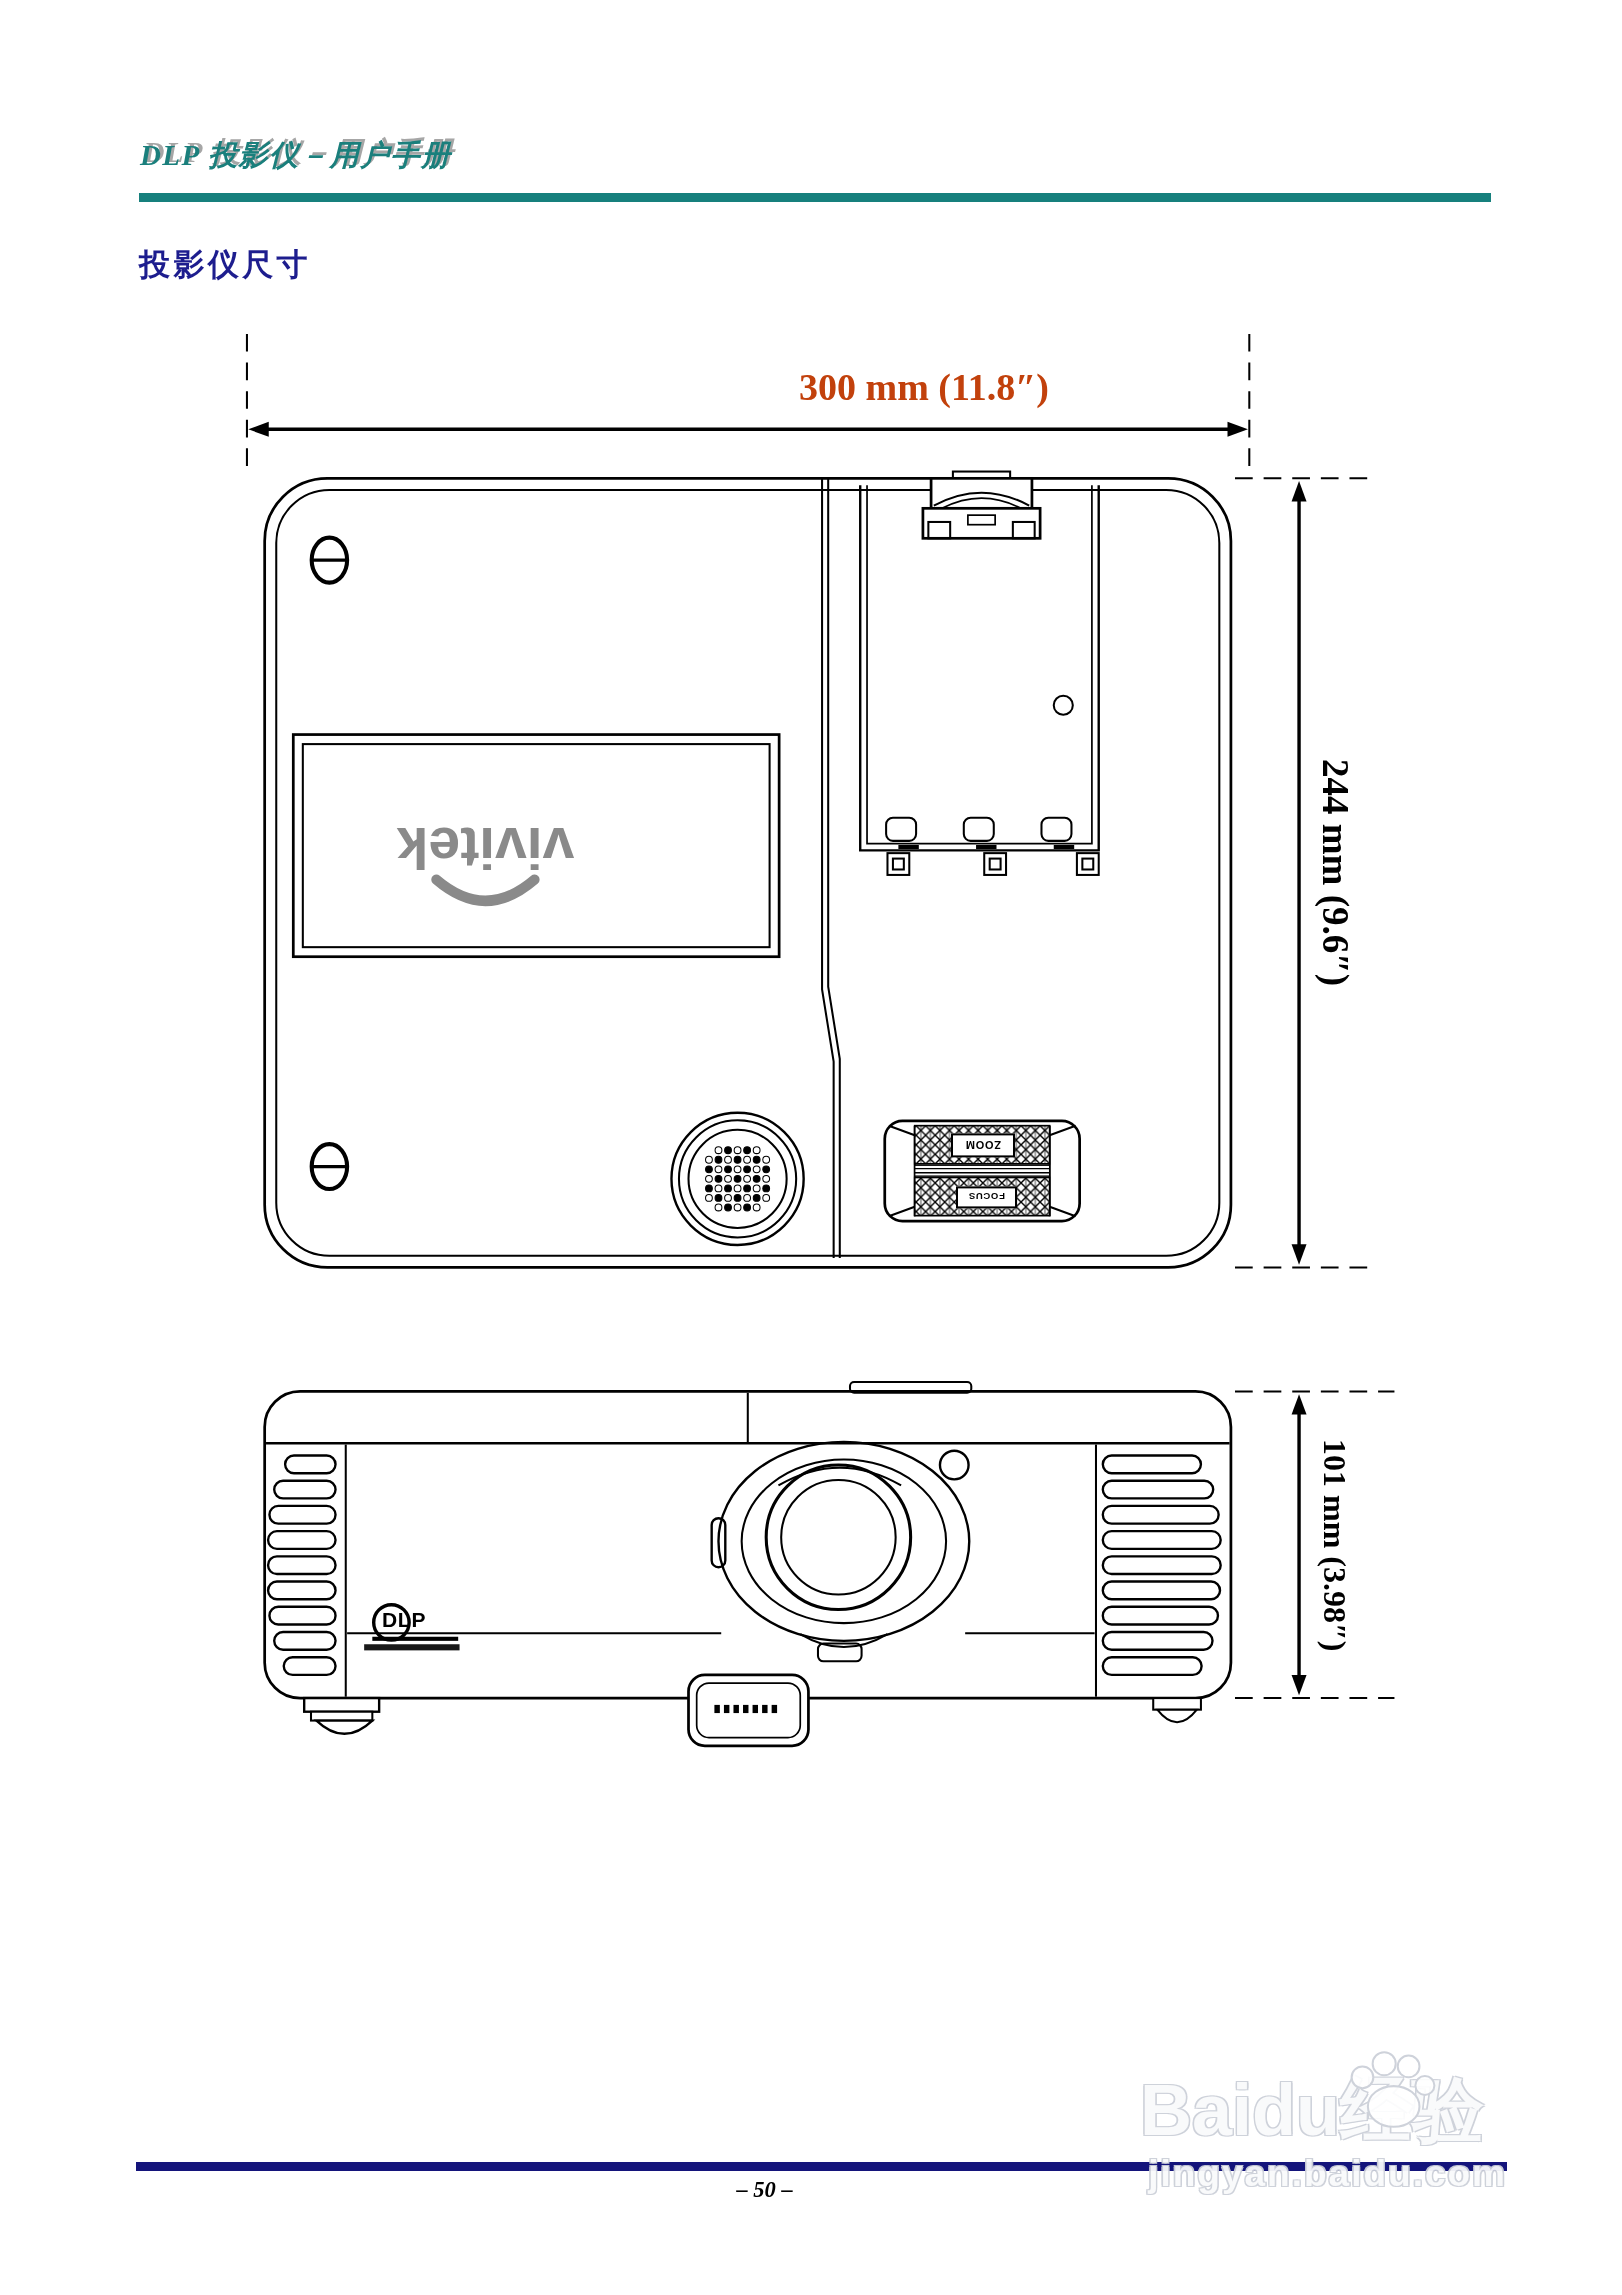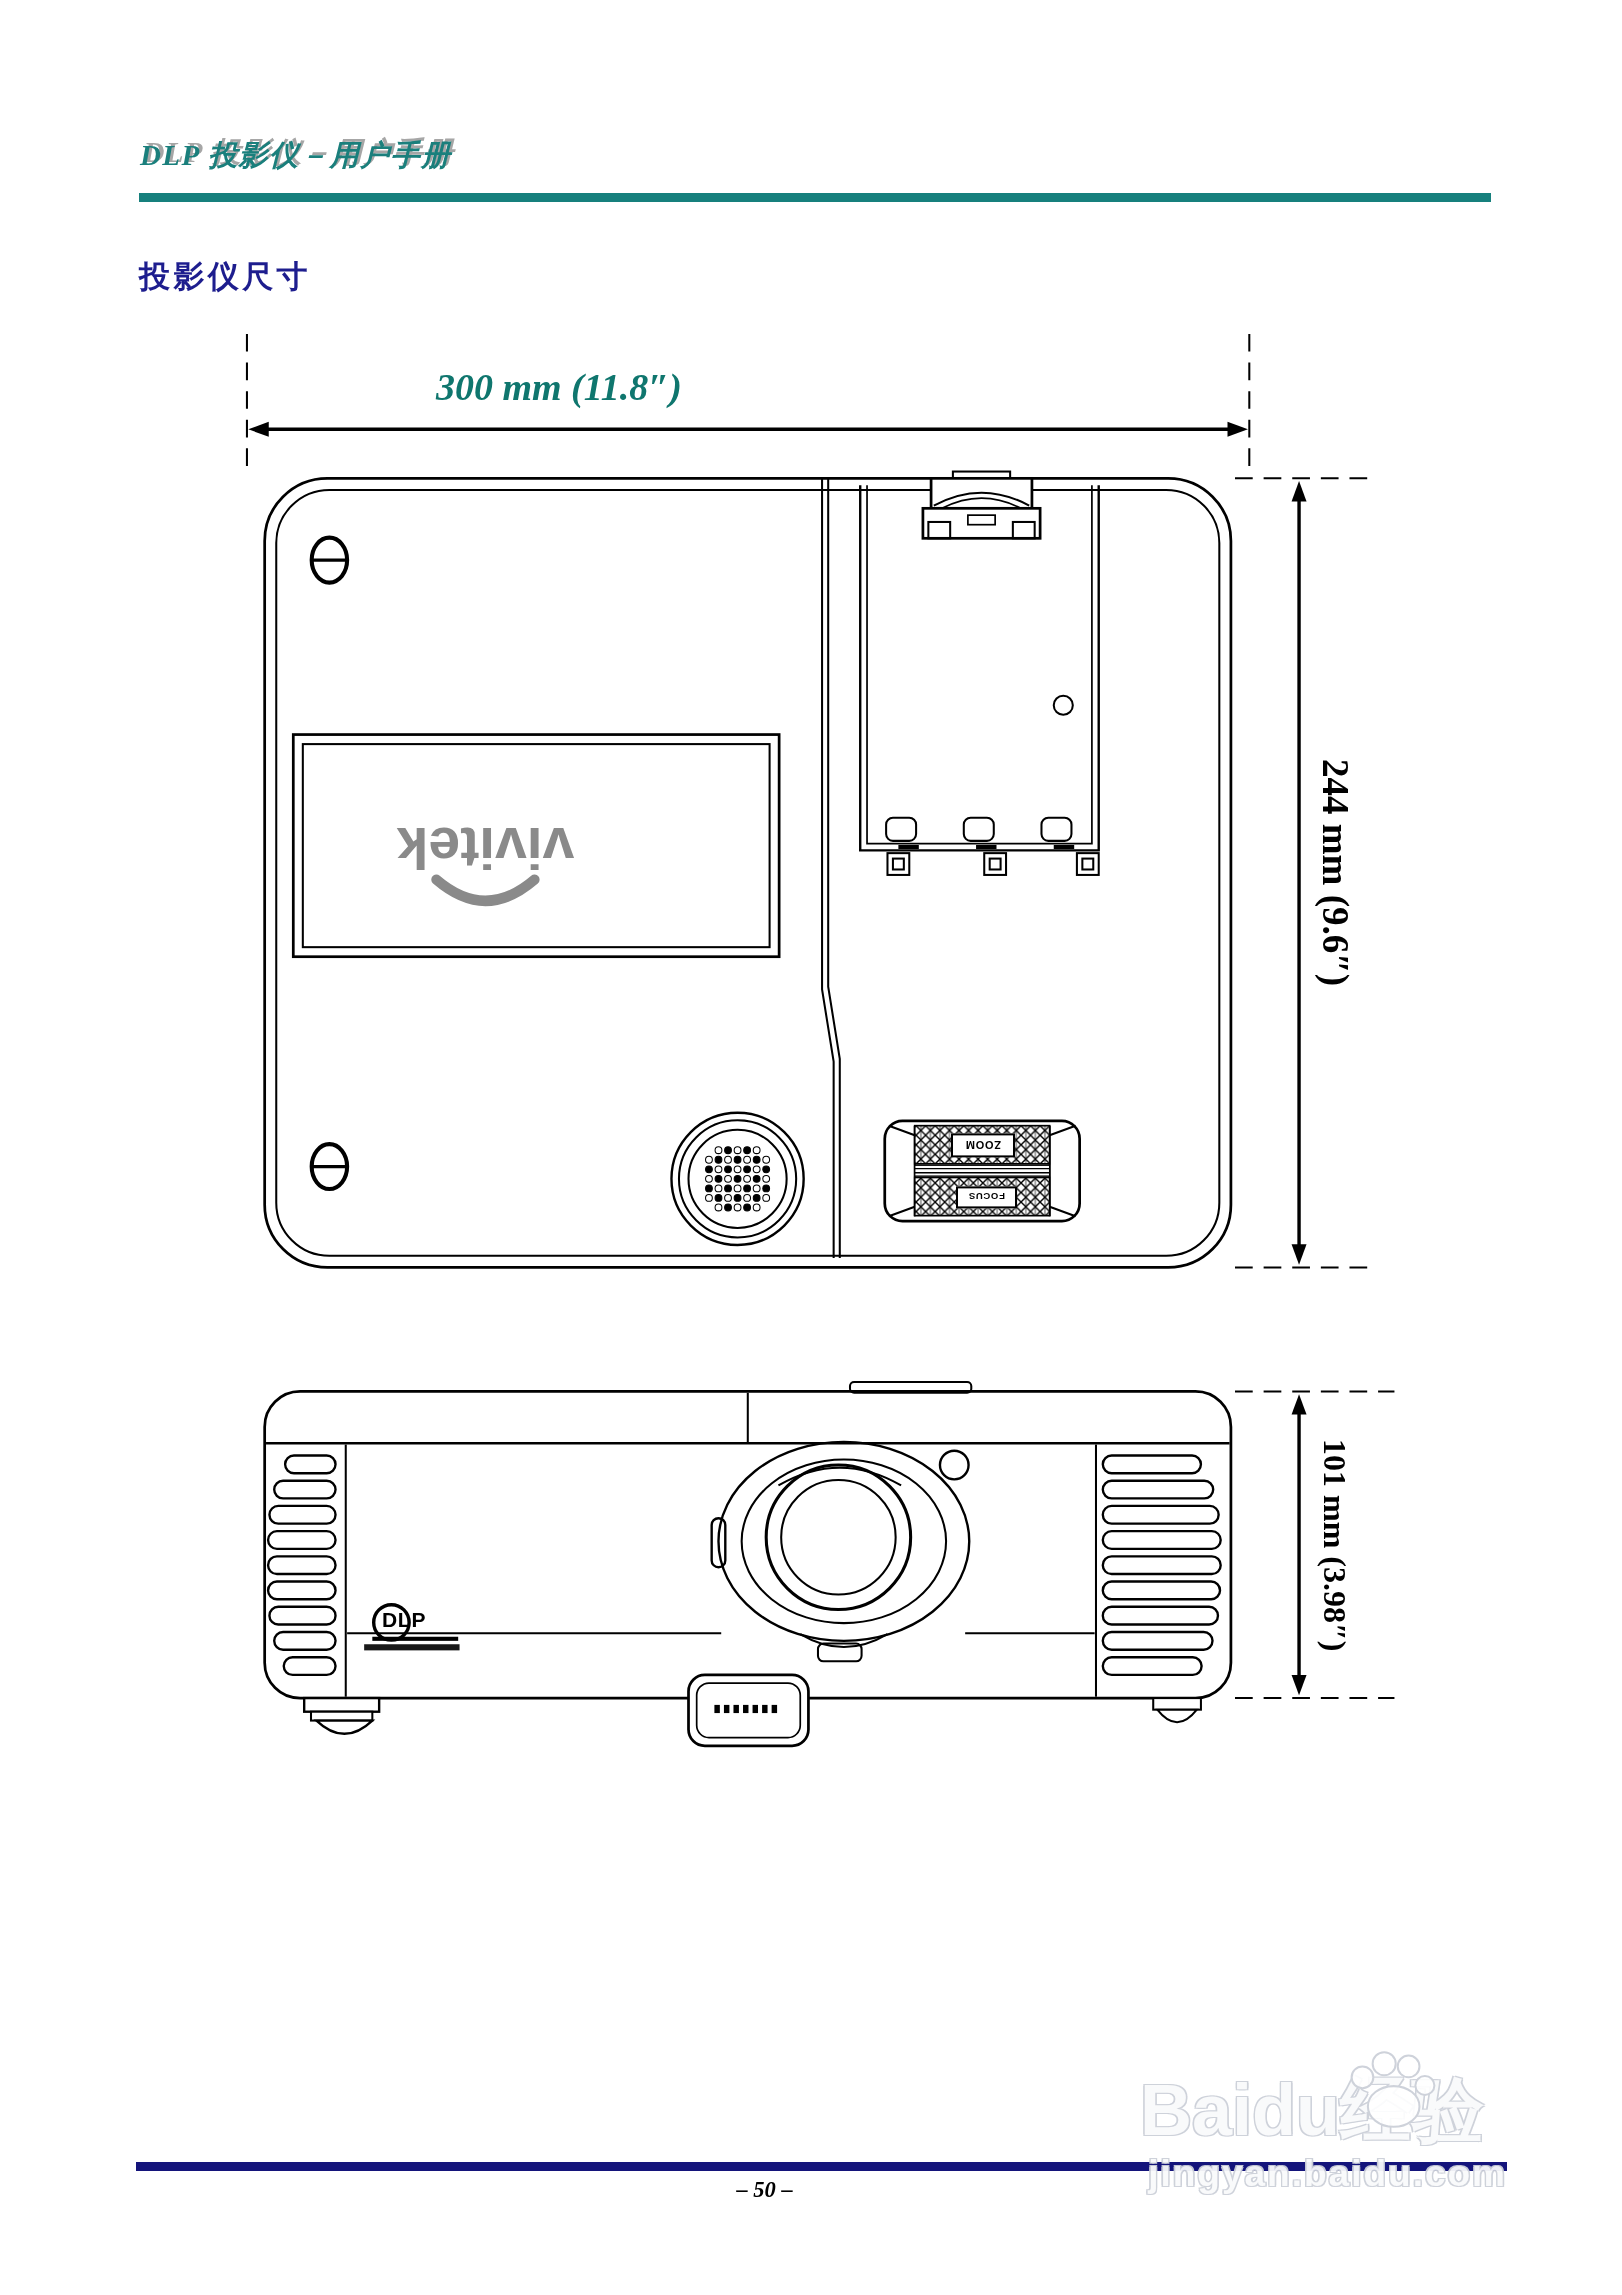--- a/index.html
+++ b/index.html
@@ -4,24 +4,24 @@
 <style>
   html,body{margin:0;padding:0;background:#e8e8e8;}
   #page{position:relative;width:1623px;height:2295px;background:#ffffff;overflow:hidden;
         font-family:"Liberation Serif", serif;}
   .abs{position:absolute;}
   
   .header-title{left:140px;top:136px;font-size:29px;font-weight:bold;font-style:italic;
     color:#1a7f7c;letter-spacing:1.4px;text-shadow:3.4px -2.7px 0 #a6a6a6;white-space:nowrap;}
   .header-rule{left:139px;top:193px;width:1352px;height:8.9px;background:#17807d;}
   
-  .section-title{left:139px;top:256px;font-size:31px;font-weight:bold;color:#1d1d8e;
+  .section-title{left:139px;top:244px;font-size:31px;font-weight:bold;color:#1d1d8e;
     font-family:"Liberation Sans", sans-serif;letter-spacing:3.4px;white-space:nowrap;}
   
-  .dim-h{font-weight:bold;text-align:left;color:#0f766e;white-space:nowrap;font-style:italic;}
+  .dim-h{font-weight:bold;text-align:right;color:#c2410c;white-space:nowrap;}
   .dim-300{left:436px;top:365px;width:613px;font-size:38px;}
   .dim-vert{font-weight:bold;color:#000;display:flex;align-items:center;justify-content:center;
     writing-mode:vertical-rl;white-space:nowrap;}
   .dim-244{left:1315px;top:478px;width:41px;height:789px;font-size:37px;}
   .dim-101{left:1315px;top:1392px;width:38px;height:307px;font-size:32px;}
   
   .vivitek{left:382px;top:812px;width:207px;height:71px;font-size:57px;font-weight:bold;
     font-family:"Liberation Sans", sans-serif;color:#8a8a8a;text-align:center;line-height:71px;
     transform:rotate(180deg);letter-spacing:0px;}
   .plate{background:#fff;border:2px solid #000;display:flex;align-items:center;justify-content:center;

